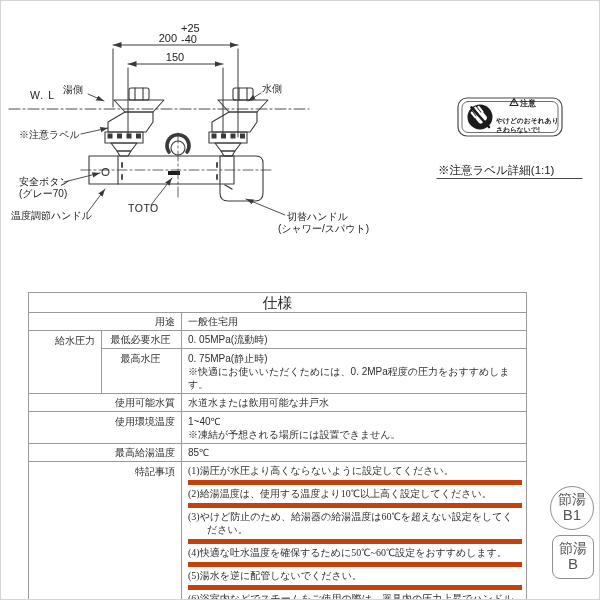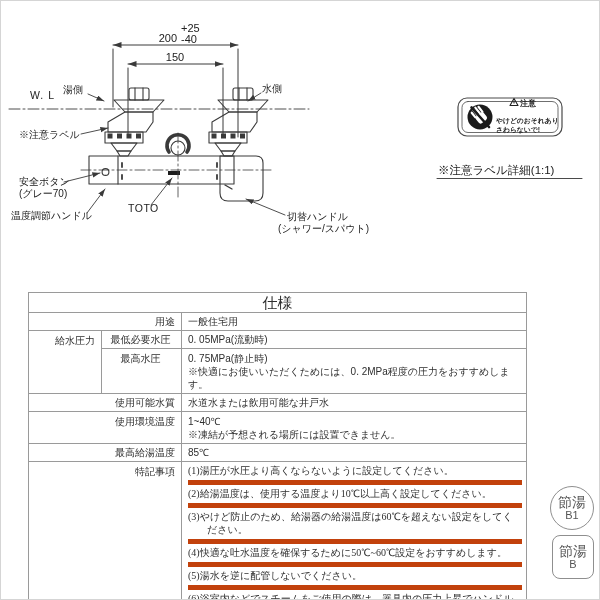--- a/index.html
+++ b/index.html
@@ -15,21 +15,21 @@
   .spec-table td.c2{padding-left:4px;text-align:center;}
   .spec-table td.c3{padding-left:6px;}
   .spec-table td.top{vertical-align:top;padding-top:3px;}
   .notes-cell{padding:0 4px 0 6px !important;vertical-align:top !important;font-family:Liberation Serif, serif;}
   .note{padding:2px 0 3px 0;text-indent:-1.9em;padding-left:1.9em;}
   .note + .note{border-top:5px solid #c2410c;}
   
   .badge{position:absolute;display:flex;flex-direction:column;align-items:center;justify-content:center;
          color:#555;line-height:1.08;background:#fff;}
   .badge .b-label{font-size:14px;}
-  .badge .b-code{font-size:11px;}
+  .badge .b-code{font-size:15px;}
   .badge-circle{left:549px;top:485px;width:42px;height:42px;border:1.5px solid #8f8f8f;border-radius:50%;}
   .badge-square{left:551px;top:534px;width:40px;height:42px;border:1.5px solid #8f8f8f;border-radius:8px;}
 </style>
 </head>
 <body>
 
 <div class="page">
 
   <svg width="600" height="262" viewBox="0 0 600 262" style="position:absolute;left:0;top:0;" fill="none" stroke-linejoin="round" stroke-linecap="round">
     <defs>

